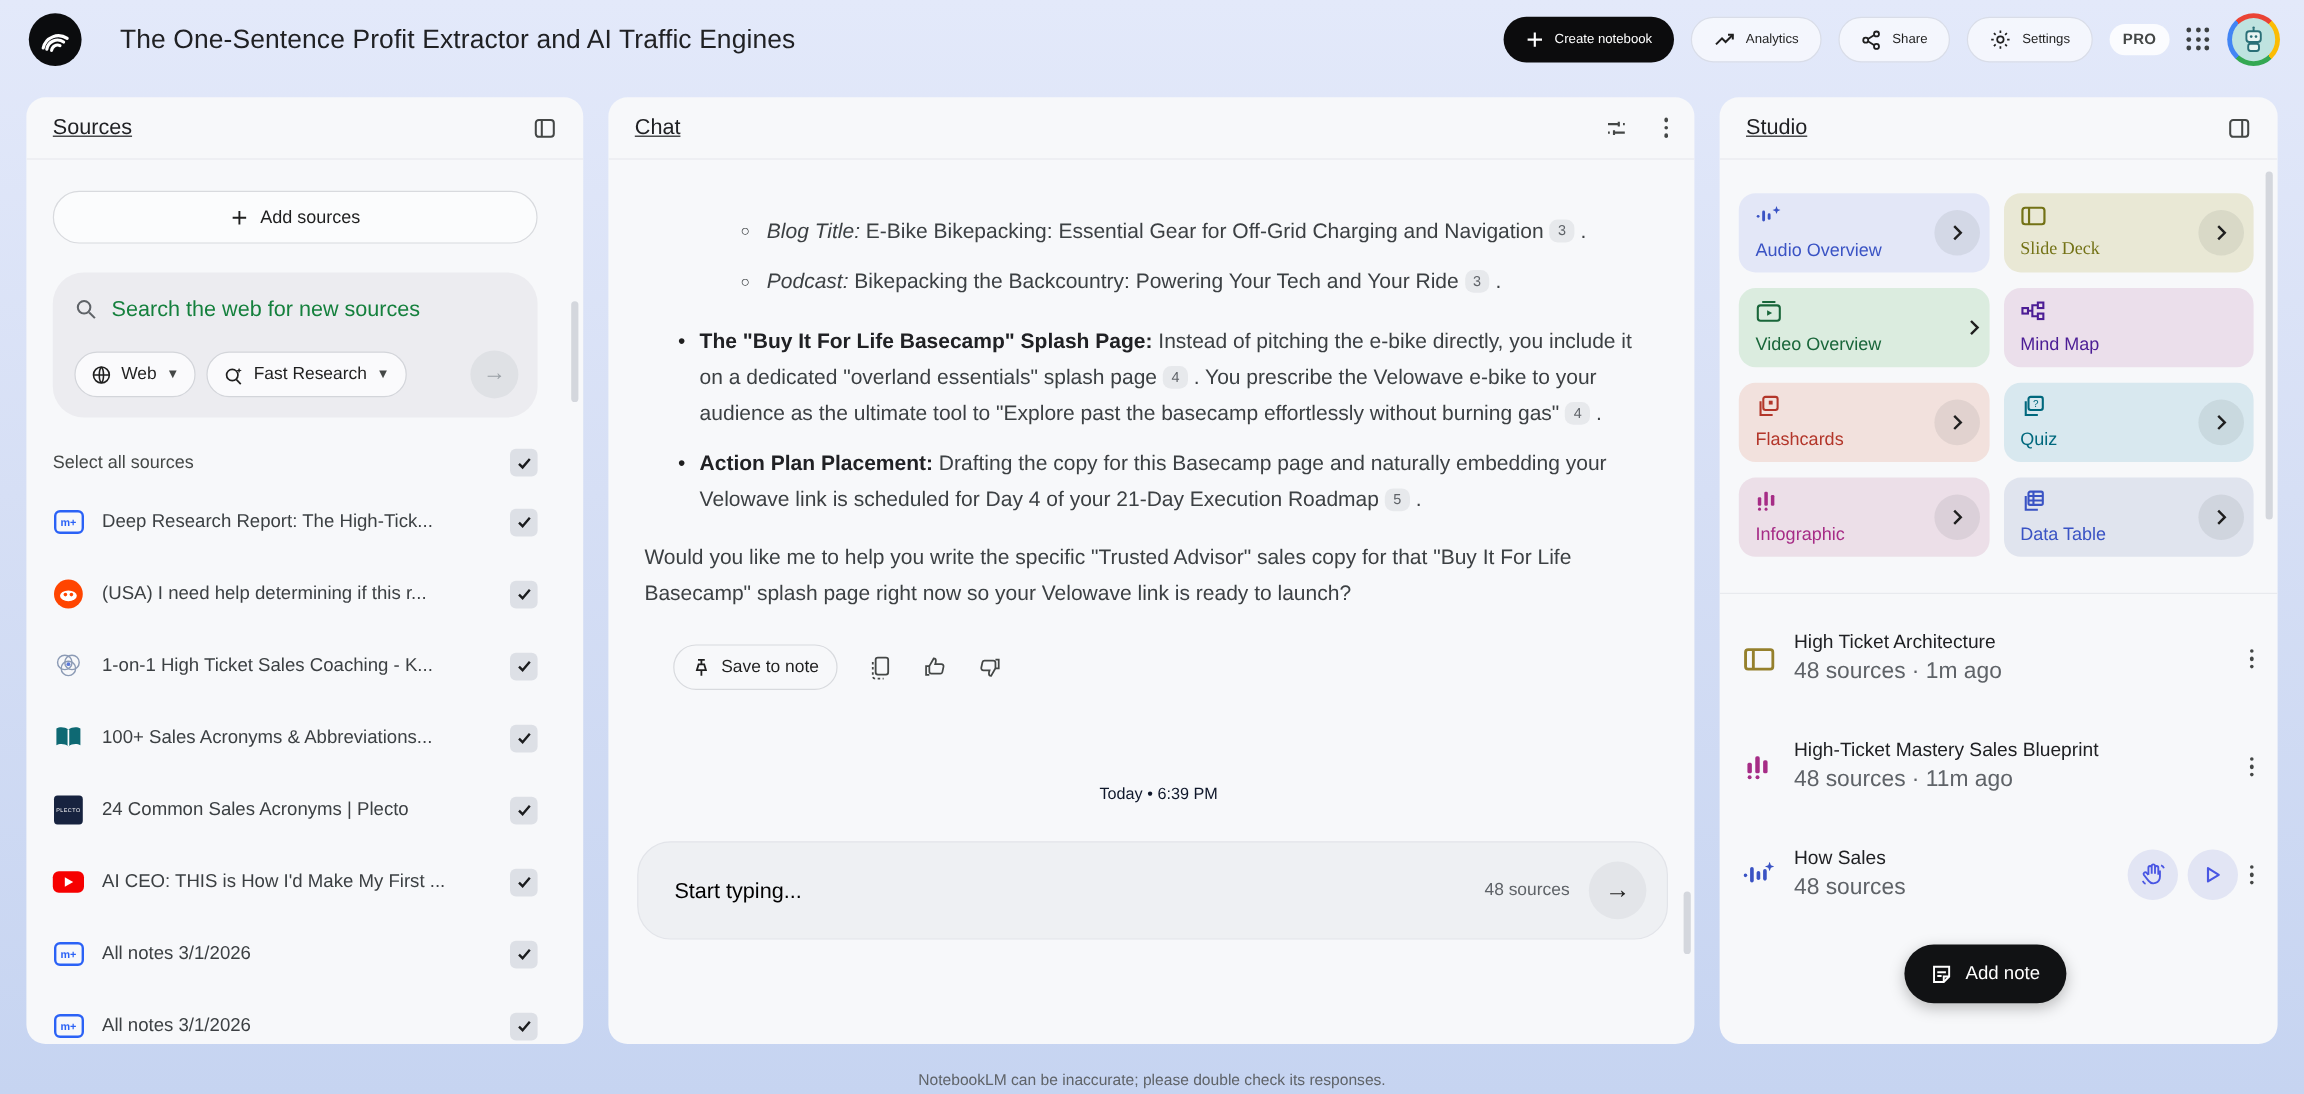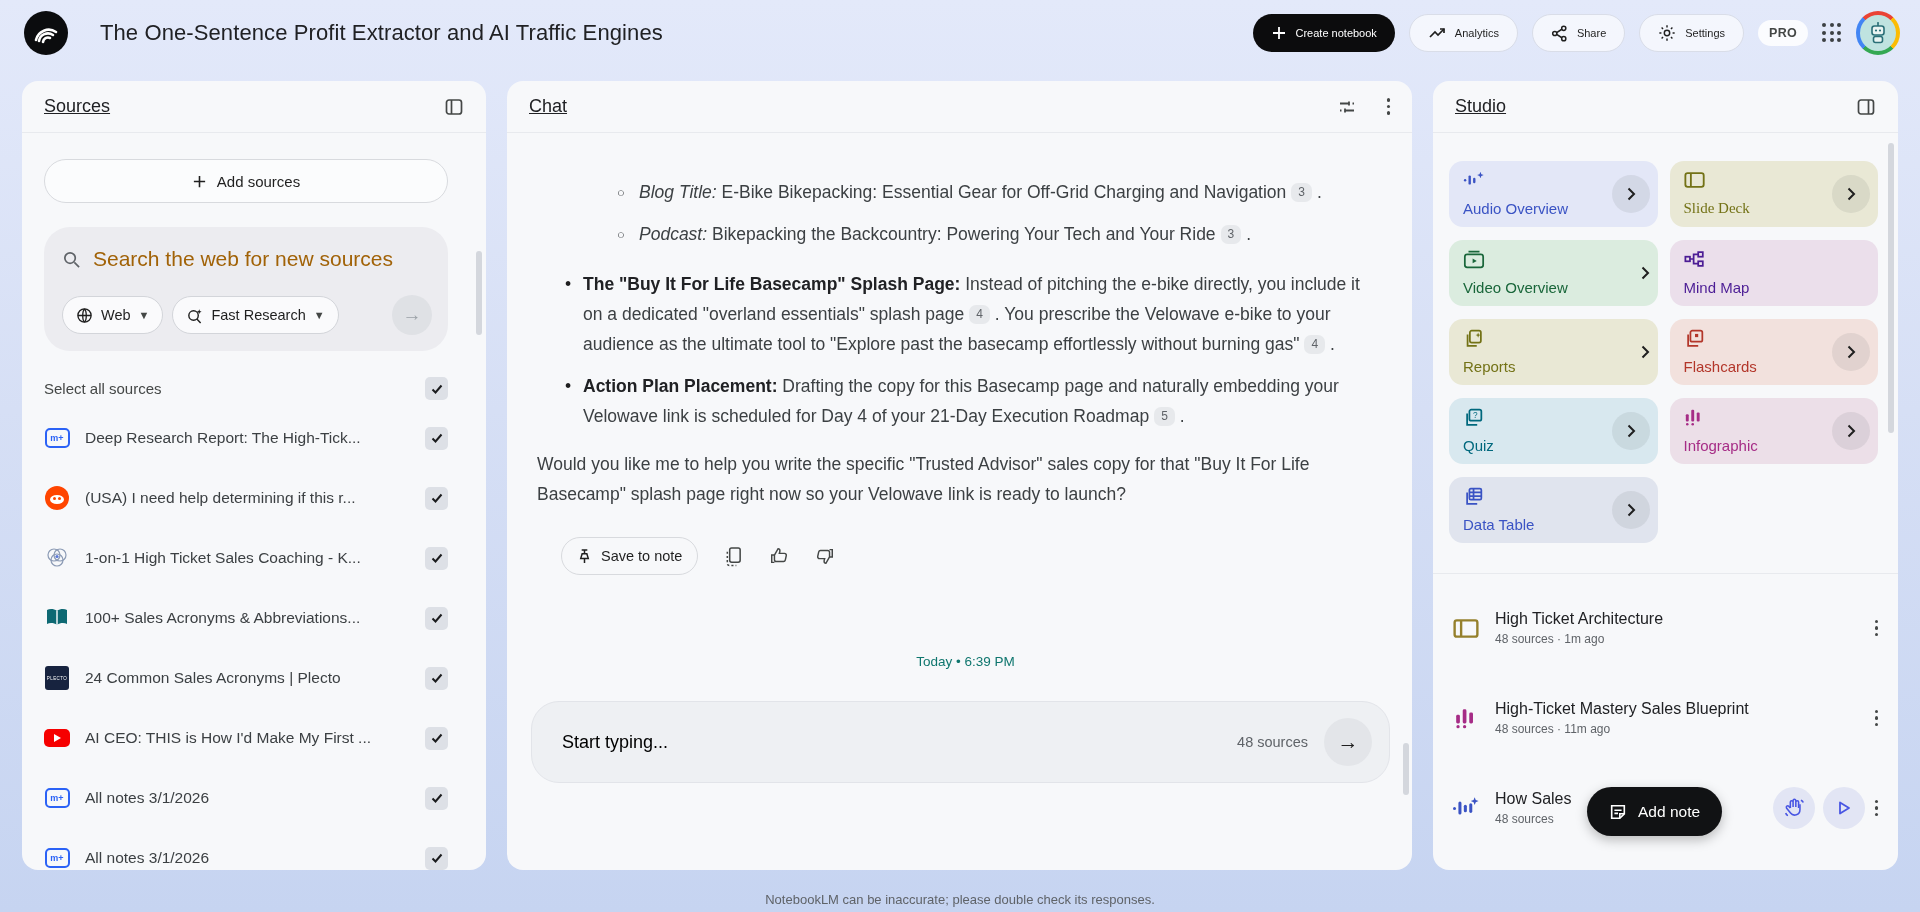--- a/index.html
+++ b/index.html
@@ -30,21 +30,21 @@
   .panel-header .spacer { flex:1; }
   .hdr-ico { color:#444746; cursor:pointer; display:flex; align-items:center; }
   .sources-panel { width:464px; flex:none; }
   .chat-panel { flex:1; }
   .studio-panel { width:465px; flex:none; }
   
   .sources-body { padding:26px 22px 0 22px; }
   .add-sources-btn { width:404px; height:44px; border:1px solid #d8dade; border-radius:22px; background:rgba(255,255,255,.5); display:flex; align-items:center; justify-content:center; gap:10px; font-size:15px; color:#1f1f1f; cursor:pointer; }
   .search-card { margin-top:24px; width:404px; background:#ececf0; border-radius:26px; padding:20px 16px 16px 18px; }
   .search-row { display:flex; align-items:center; gap:12px; color:#5f6368; }
-  .search-row .ph { font-size:21px; color:#a16207; }
+  .search-row .ph { font-size:18px; color:#15803d; }
   .chips-row { margin-top:24px; display:flex; align-items:center; gap:9px; }
   .chip { height:38px; border:1px solid #d3d5da; background:rgba(253,253,254,.85); border-radius:19px; display:inline-flex; align-items:center; gap:8px; padding:0 13px; font-size:14.5px; color:#1f1f1f; cursor:pointer; }
   .chip .car { font-size:11px; color:#444746; }
   .send-circle { margin-left:auto; width:40px; height:40px; border-radius:50%; background:#dfe1e5; color:#9aa0a6; font-size:19px; display:flex; align-items:center; justify-content:center; cursor:pointer; }
   .select-all-row { margin-top:26px; display:flex; align-items:center; width:404px; }
   .select-all-row span { font-size:15px; color:#444746; }
   .cbx { margin-left:auto; width:23px; height:23px; border-radius:5px; background:#dde0e6; display:flex; align-items:center; justify-content:center; cursor:pointer; }
   .src-list { margin-top:8px; }
   .src-row { display:flex; align-items:center; height:60px; width:404px; }
   .src-ico { width:26px; flex:none; display:flex; align-items:center; justify-content:center; margin-right:15px; }
@@ -61,21 +61,21 @@
   .sub-li { display:flex; margin-left:52px; margin-bottom:12px; }
   .sub-li .marker { flex:none; width:22px; color:#3c4043; font-size:13px; transform:translateY(1px); }
   .main-li { display:flex; margin-bottom:10px; }
   .main-li .marker { flex:none; width:18px; color:#1f1f1f; }
   .msg b { color:#202124; font-weight:700; }
   .cite { display:inline-block; background:#e7e9ec; color:#5f6368; font-size:12px; line-height:19px; border-radius:7px; padding:0 7px; margin:0 5px; vertical-align:2px; }
   .closing { margin-top:18px; }
   .actions-row { display:flex; align-items:center; gap:26px; margin:28px 0 0 28px; }
   .save-note-btn { height:38px; border:1px solid #d8dade; border-radius:19px; background:transparent; display:inline-flex; align-items:center; gap:9px; padding:0 15px; font-size:14.5px; color:#1f1f1f; cursor:pointer; }
   .act-ico { color:#444746; display:flex; cursor:pointer; }
-  .today-row { text-align:center; margin-top:72px; font-size:13.5px; color:#0f766e; }
+  .today-row { text-align:center; margin-top:72px; font-size:13.5px; color:#0f172a; }
   .chat-input { margin:24px 22px 0 24px; height:82px; background:#eef0f3; border:1px solid #e2e4e9; border-radius:28px; display:flex; align-items:center; padding:0 17px 0 30px; }
   .chat-input .placeholder { font-size:18px; color:#000000; }
   .chat-input .count { margin-left:auto; font-size:14.5px; color:#5f6368; margin-right:16px; }
   .send-btn { width:48px; height:48px; border-radius:50%; background:#e3e5e9; color:#1f1f1f; font-size:21px; display:flex; align-items:center; justify-content:center; cursor:pointer; }
   .disclaimer { position:absolute; left:0; right:0; bottom:5px; text-align:center; font-size:13px; color:#5f6368; }
   
   .cards-grid { display:grid; grid-template-columns:1fr 1fr; gap:13px 12px; padding:28px 20px 0 16px; }
   .card { height:66px; border-radius:14px; padding:10px 8px 10px 14px; display:flex; align-items:center; cursor:pointer; position:relative; }
   .card .cleft { display:flex; flex-direction:column; justify-content:space-between; height:100%; }
   .card .clabel { font-size:15px; font-weight:500; }
@@ -89,21 +89,21 @@
   .c-flash { background:#f2e1dd; color:#b3362a; }
   .c-quiz  { background:#d8e8ef; color:#00687d; }
   .c-info  { background:#ecdfe8; color:#a62c86; }
   .c-data  { background:#e0e4ee; color:#3a53c4; }
   .studio-divider { height:1px; background:#e8eaee; margin:30px 0 0 0; }
   .notes-list { padding:18px 20px 0 18px; }
   .note-item { display:flex; align-items:center; min-height:72px; padding:10px 0; }
   .note-ico { width:30px; flex:none; margin-right:14px; display:flex; justify-content:center; }
   .note-txt { min-width:0; }
   .note-title { font-size:16px; color:#202124; white-space:nowrap; }
-  .note-meta { font-size:12px; color:#5f6368; margin-top:4px; }
+  .note-meta { font-size:19px; color:#5f6368; margin-top:4px; }
   .note-kebab { margin-left:auto; color:#444746; cursor:pointer; display:flex; }
   .round-ctl { width:42px; height:42px; border-radius:50%; background:#e2e5f4; display:flex; align-items:center; justify-content:center; color:#4956e3; cursor:pointer; flex:none; }
   .add-note-btn { position:absolute; left:154px; top:706px; height:49px; background:#111214; border-radius:25px; color:#fff; display:flex; align-items:center; gap:11px; padding:0 22px; font-size:15.5px; font-weight:500; cursor:pointer; box-shadow:0 4px 12px rgba(0,0,0,.25); z-index:5; }
   .ctl-group { margin-left:auto; display:flex; align-items:center; gap:8px; }
   
   .sb { position:absolute; width:6px; border-radius:3px; background:#d4d7dd; }
   .kebab-dots { display:flex; flex-direction:column; gap:3px; align-items:center; }
   .kebab-dots i { width:3.5px; height:3.5px; border-radius:50%; background:#444746; }
 </style>
 </head>
@@ -476,35 +476,20 @@
         <div class="cleft">
           <svg width="22" height="18" viewBox="0 0 24 18" fill="none" stroke="currentColor" stroke-width="1.9">
               <rect x="1.5" y="6.5" width="5" height="5"></rect>
               <rect x="15.5" y="1.5" width="5" height="5"></rect>
               <rect x="15.5" y="11.5" width="5" height="5"></rect>
               <path d="M6.5 9h4M10.5 9V4h5M10.5 9v5h5"></path>
             </svg>
           <span class="clabel">Mind Map</span>
         </div>
       </div>
-      <div class="card c-reports">
-        <div class="cleft">
-          <svg width="22" height="19" viewBox="0 0 24 20" fill="none" stroke="currentColor" stroke-width="1.9">
-              <path d="M5 5.5V18h10"></path>
-              <rect x="7.5" y="1.5" width="12" height="13" rx="2"></rect>
-              <path d="M16.5 3.5l.8 2 2 .8-2 .8-.8 2-.8-2-2-.8 2-.8z" fill="currentColor" stroke="none"></path>
-            </svg>
-          <span class="clabel">Reports</span>
-        </div>
-        <span class="chev">
-            <svg width="10" height="14" viewBox="0 0 10 14" fill="none" stroke="#1f1f1f" stroke-width="2">
-              <path d="M2.5 1.5L8 7l-5.5 5.5"></path>
-            </svg>
-          </span>
-      </div>
       <div class="card c-flash">
         <div class="cleft">
           <svg width="22" height="19" viewBox="0 0 24 20" fill="none" stroke="currentColor" stroke-width="1.9">
               <path d="M4.5 5.5V18h11"></path>
               <rect x="7" y="1.5" width="13" height="12" rx="2"></rect>
               <rect x="12" y="5" width="3.5" height="3.5" fill="currentColor" stroke="none"></rect>
             </svg>
           <span class="clabel">Flashcards</span>
         </div>
         <span class="chev circ">

